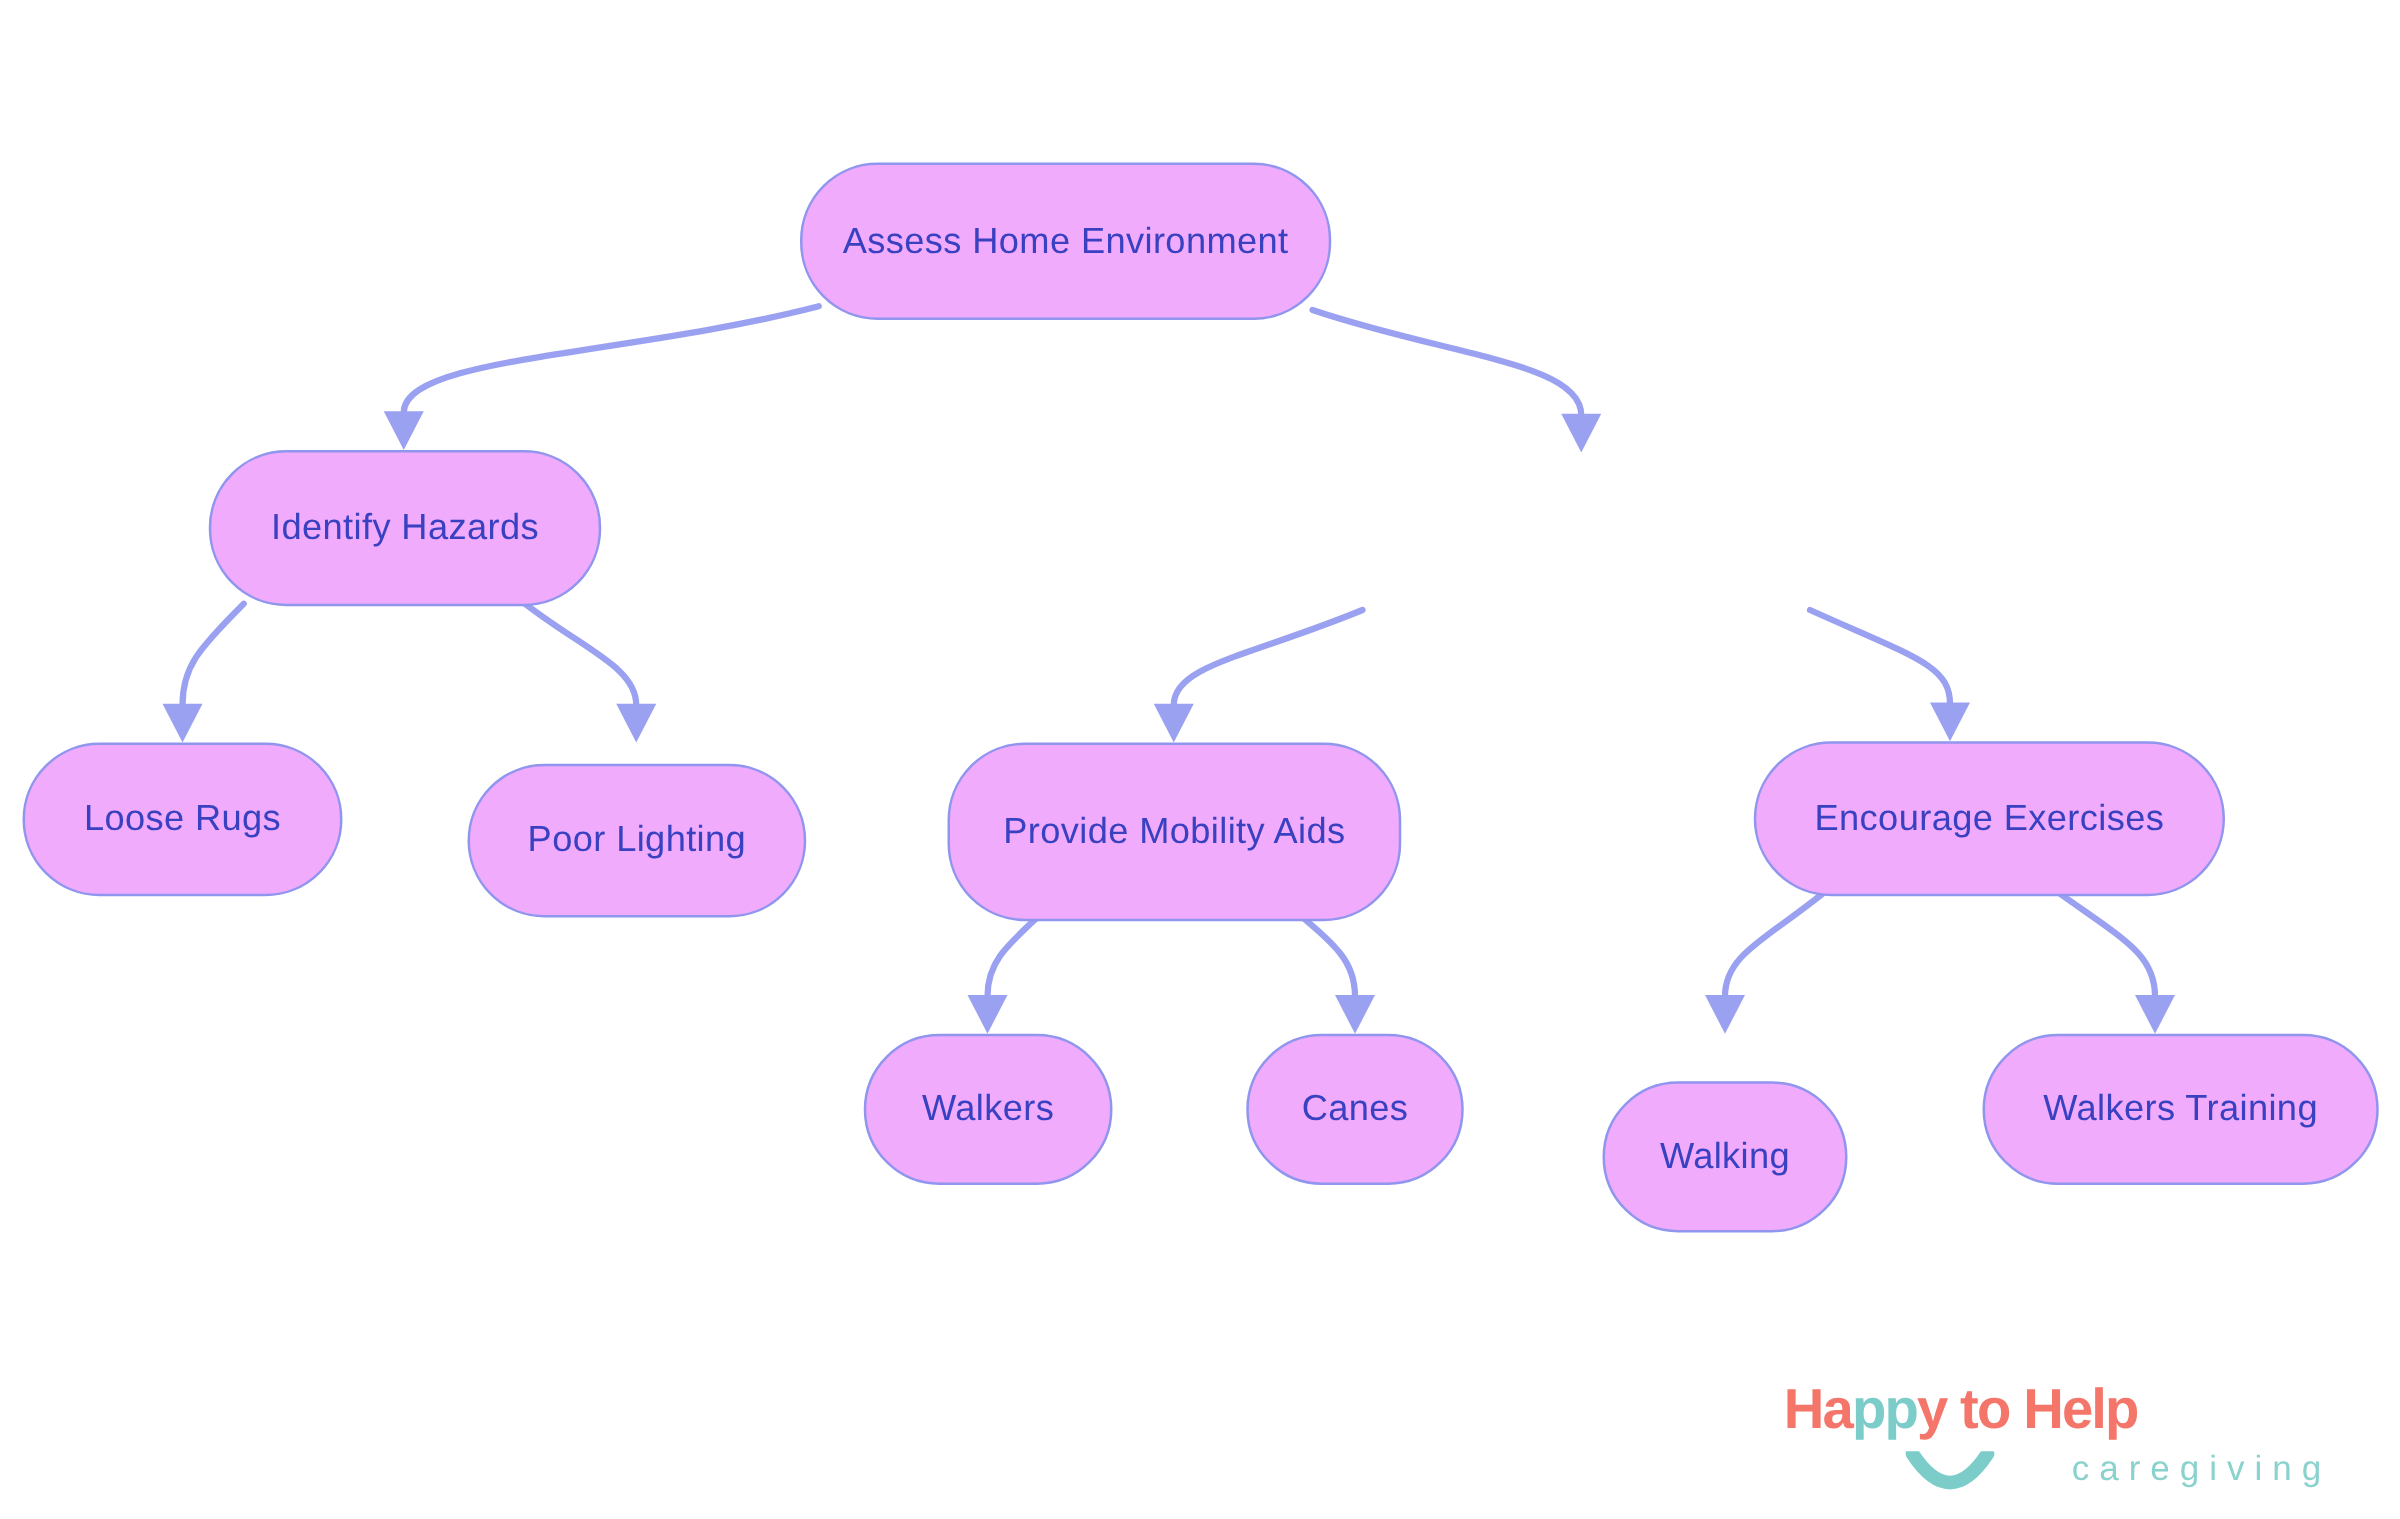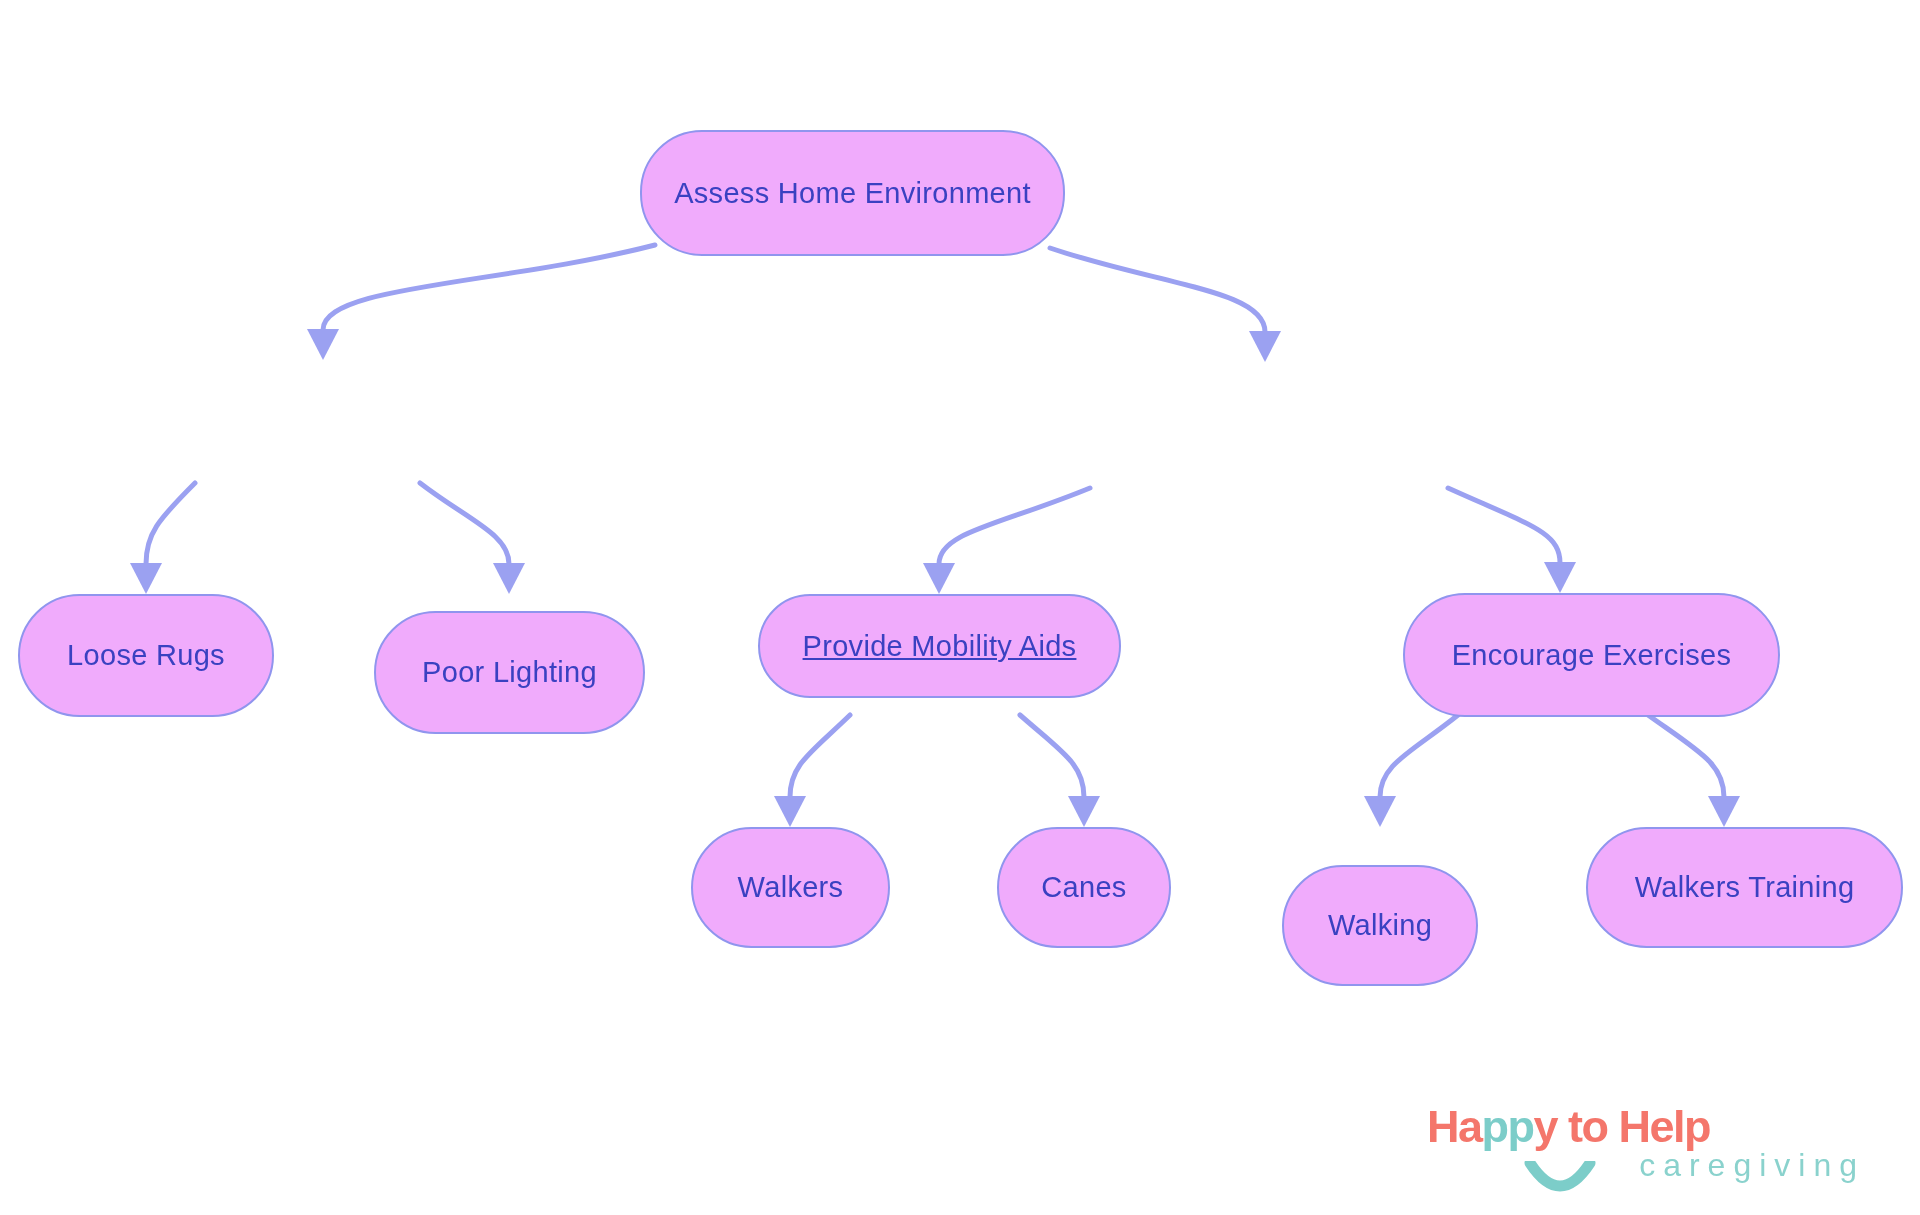--- a/index.html
+++ b/index.html
@@ -25,40 +25,40 @@
     box-sizing:border-box;
     text-align:center;
     white-space:nowrap;
   }
   
   .n-root      {left:640px; top:130px; width:425px; height:126px;}
   .n-identify  {left:167px; top:360px; width:314px; height:125px;}
   .n-implement {left:1080px;top:362px; width:378px; height:124px;}
   .n-looserugs {left:18px;  top:594px; width:256px; height:123px;}
   .n-poorlight {left:374px; top:594px; width:271px; height:123px;margin-top:17px;}
-  .n-mobility  {left:758px; top:594px; width:363px; height:104px;text-decoration:underline;}
+  .n-mobility  {left:758px; top:594px; width:363px; height:143px;}
   .n-encourage {left:1403px;top:593px; width:377px; height:124px;}
   .n-walkers   {left:691px; top:827px; width:199px; height:121px;}
   .n-canes     {left:997px; top:827px; width:174px; height:121px;}
   .n-walking   {left:1282px;top:865px; width:196px; height:121px;}
   .n-balance   {left:1586px;top:827px; width:317px; height:121px;}
 
   
   #logo{position:absolute;left:1427px;top:1104px;width:480px;}
   #logo .word{
     font-size:45px;font-weight:bold;letter-spacing:-1.5px;
     line-height:1;white-space:nowrap;
   }
   .coral{color:#f4766b;}
   .teal{color:#7ccdc9;}
   #logo .smile{position:absolute;left:97px;top:57px;}
   #logo .tagline{
-    margin-top:0px;margin-right:42px;
+    margin-top:12px;margin-right:42px;
     text-align:right;
-    font-size:32px;letter-spacing:8px;
+    font-size:28px;letter-spacing:8px;
     color:#8ad2cd;
     line-height:1;
   }
 </style>
 </head>
 <body>
 
 <div id="canvas">
 
   <svg id="edges" viewBox="0 0 1920 1215" xmlns="http://www.w3.org/2000/svg">
@@ -110,20 +110,23 @@
 
     <g>
       <path d="M 1648 715 C 1700 752, 1724 764, 1724 797"></path>
       <polygon points="1708,796 1740,796 1724,827"></polygon>
     </g>
   </svg>
 
   <div class="node n-root">
     <span>Assess Home Environment</span>
   </div>
+  <div class="node n-identify">
+    <span>Identify Hazards</span>
+  </div>
   <div class="node n-looserugs">
     <span>Loose Rugs</span>
   </div>
   <div class="node n-poorlight">
     <span>Poor Lighting</span>
   </div>
   <div class="node n-mobility">
     <span>Provide Mobility Aids</span>
   </div>
   <div class="node n-encourage">

